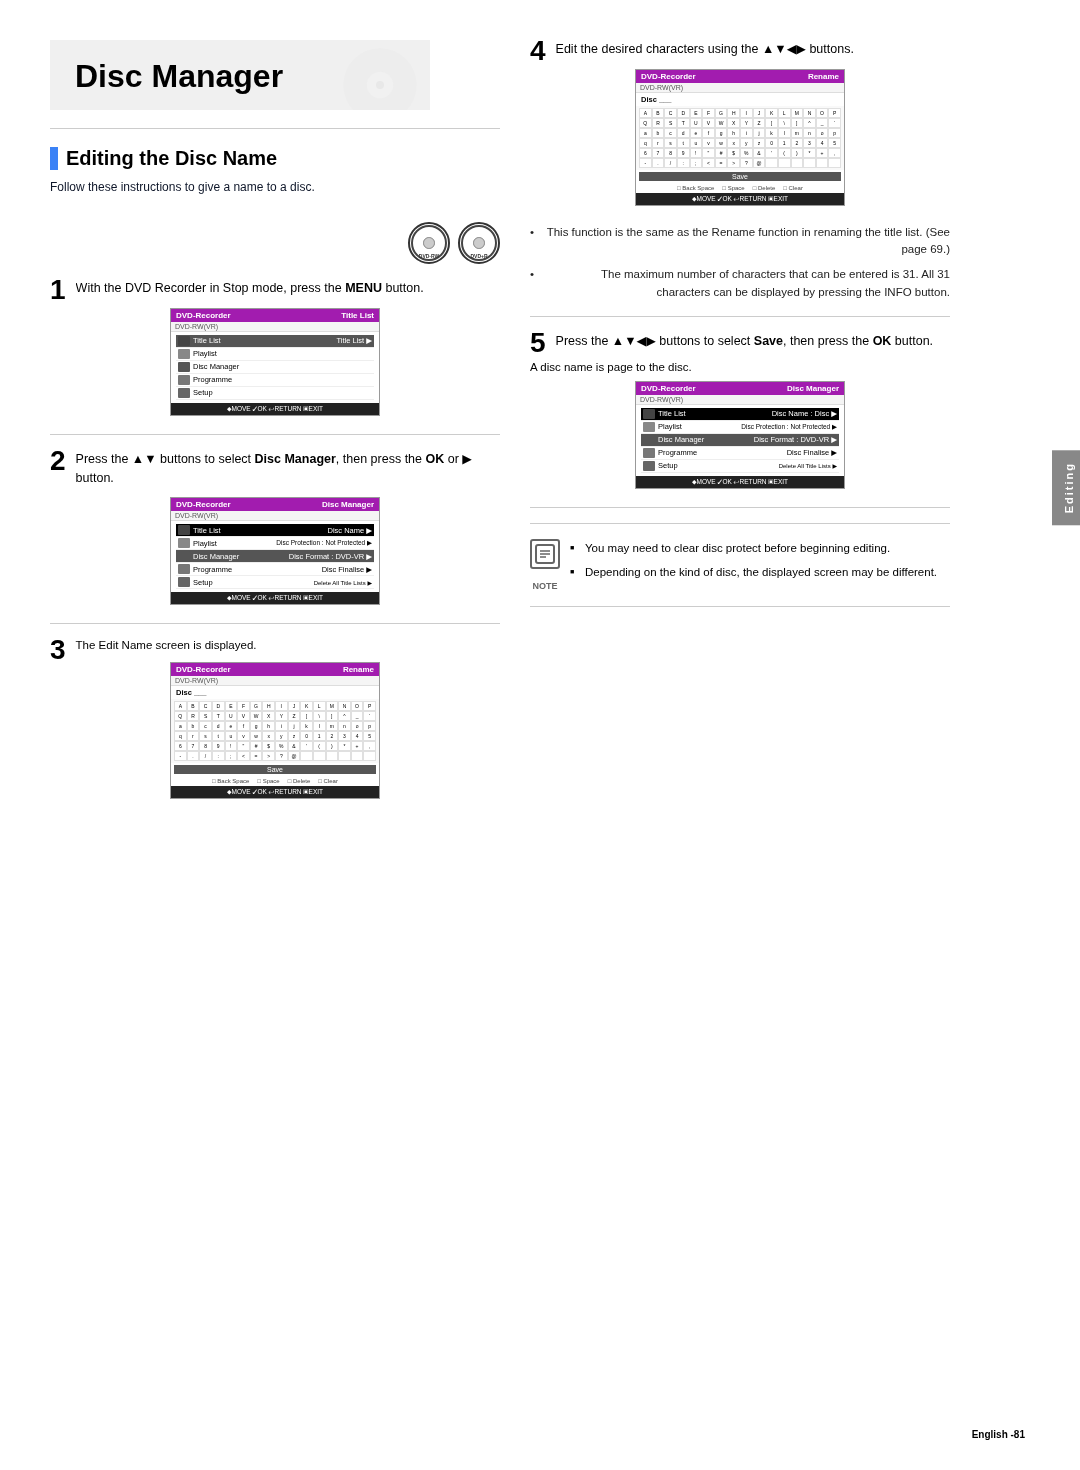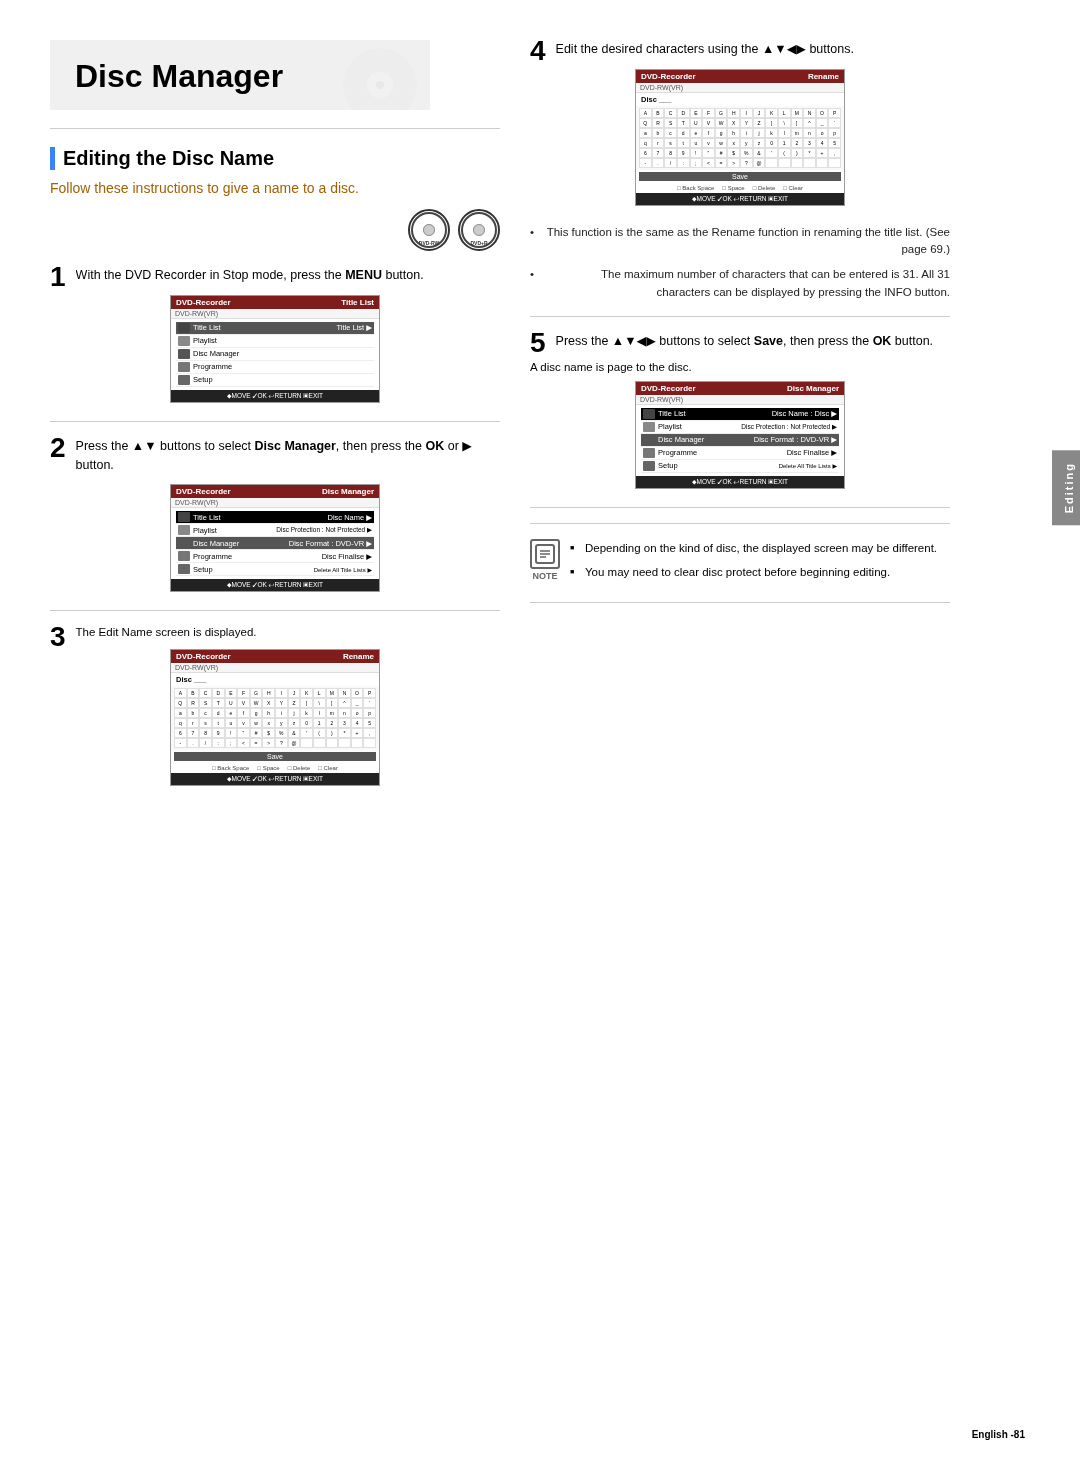--- a/index.html
+++ b/index.html
@@ -46,34 +46,34 @@
       height: 80px;
       opacity: 0.15;
     }
 
     
     .section-heading {
       display: flex;
       align-items: center;
       gap: 8px;
       margin-bottom: 10px;
-      border-left: 5px solid #3b82f6;
+      border-left: 8px solid #3b82f6;
       padding-left: 8px;
     }
 
     .section-heading h2 {
       font-size: 20px;
       font-weight: 900;
       font-family: Arial Black, Arial, sans-serif;
     }
 
     .follow-text {
-      font-size: 14px;
-      margin-bottom: 13px;
-      color: #a16207;
+      font-size: 12px;
+      margin-bottom: 28px;
+      color: #0f172a;
     }
 
     
     .dvd-icons {
       display: flex;
       justify-content: flex-end;
       gap: 8px;
       margin-bottom: 15px;
     }
 
@@ -142,21 +142,21 @@
     
     .screen-mockup {
       background: #fff;
       border: 1px solid #999;
       width: 210px;
       margin: 8px auto;
       font-size: 8px;
     }
 
     .screen-header {
-      background: #7f1d1d;
+      background: #a21caf;
       color: #fff;
       display: flex;
       justify-content: space-between;
       padding: 2px 5px;
       font-size: 8px;
       font-weight: bold;
     }
 
     .screen-body {
       padding: 3px 5px;
@@ -327,21 +327,21 @@
       font-size: 9px;
       color: #666;
       font-weight: bold;
     }
 
     .note-label {
       font-size: 9px;
       font-weight: bold;
       color: #666;
       text-align: right;
-      margin-top: 2px;
+      margin-top: 12px;
     }
 
     .note-text {
       font-size: 11.5px;
       line-height: 1.6;
     }
 
     .note-text p {
       margin-bottom: 6px;
       padding-left: 15px;
@@ -851,22 +851,22 @@
         <div style="display:flex; flex-direction:column; align-items:center; flex-shrink:0;">
           <div class="note-icon-img">
             <svg width="22" height="22" viewBox="0 0 22 22">
               <rect x="2" y="2" width="18" height="18" rx="2" fill="none" stroke="#666" stroke-width="2"></rect>
               <path d="M6 8 L16 8 M6 11 L16 11 M6 14 L12 14" stroke="#666" stroke-width="1.5"></path>
             </svg>
           </div>
           <div class="note-label">NOTE</div>
         </div>
         <div class="note-text">
+          <p>You may need to clear disc protect before beginning editing.</p>
           <p>Depending on the kind of disc, the displayed screen may be different.</p>
-          <p>You may need to clear disc protect before beginning editing.</p>
         </div>
       </div>
 
       <hr class="divider">
 
     </div>
   </div>
 
   <div class="footer">English -81</div>
 

